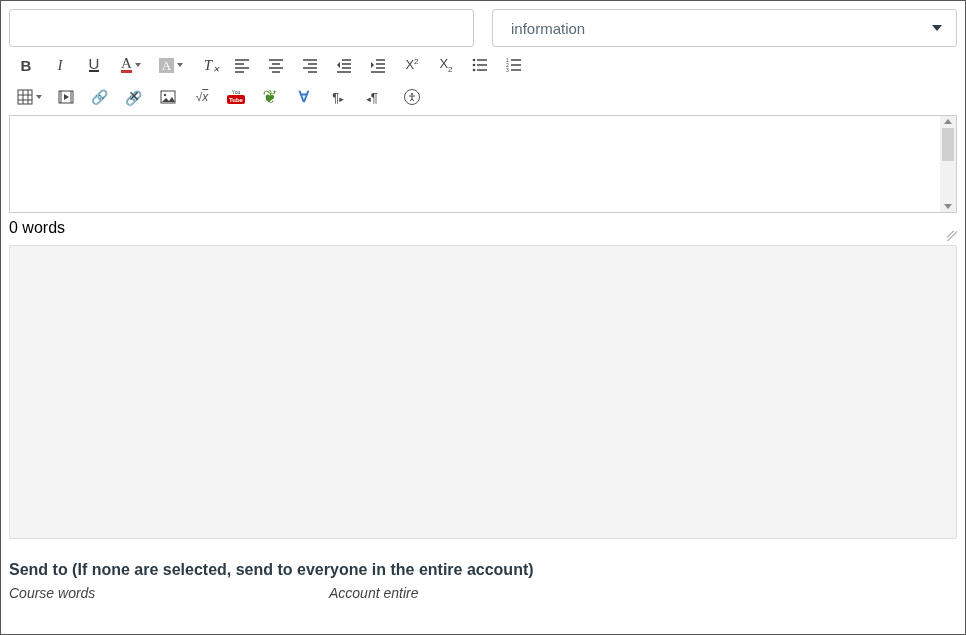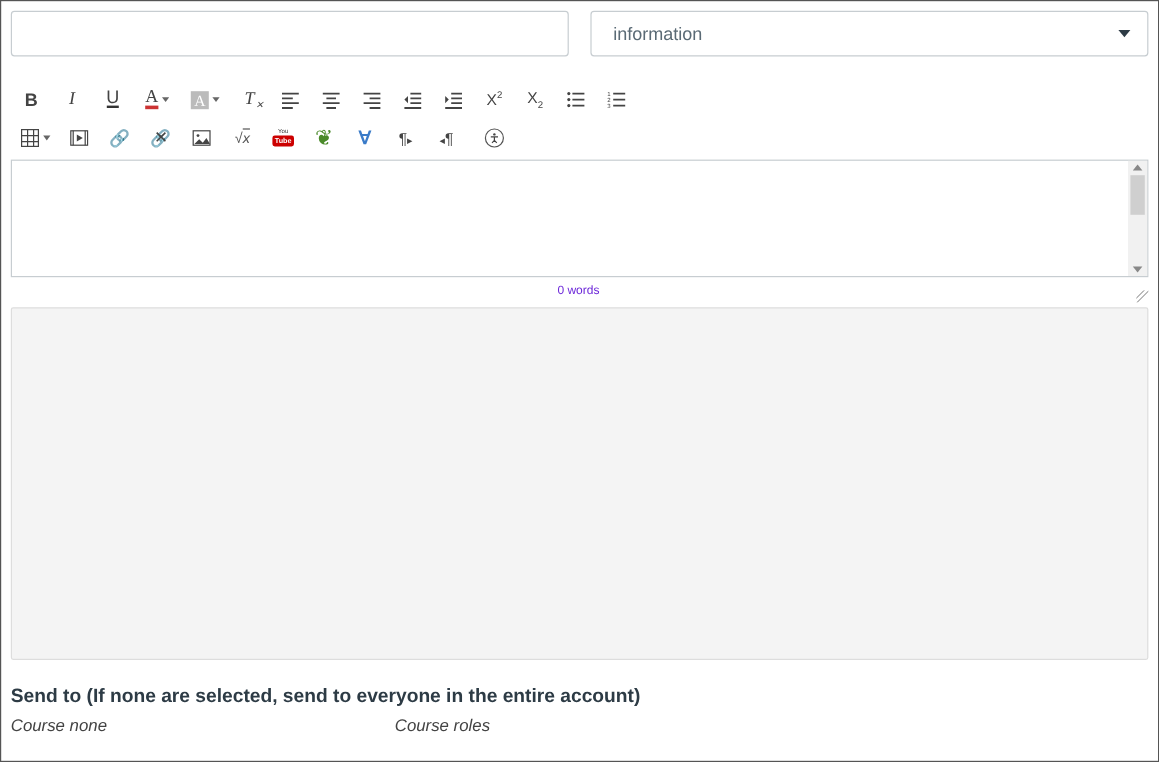--- a/index.html
+++ b/index.html
@@ -10,21 +10,20 @@
     color: #2d3b45;
     width: 966px;
     height: 635px;
     border: 1px solid #555;
     padding: 8px;
     background: #fff;
   }
   .top-row {
     display: flex;
     gap: 18px;
-    margin-bottom: 18px;
   }
   .subject-input {
     flex: 1 1 48%;
     height: 38px;
     border: 1px solid #c7cdd1;
     border-radius: 3px;
     padding: 6px 10px;
     font-size: 15px;
     color: #2d3b45;
     background: #fff;
@@ -121,23 +120,23 @@
   }
   .scroll-arrow.up { border-bottom: 5px solid #888; }
   .scroll-arrow.down { border-top: 5px solid #888; }
   .scroll-thumb {
     width: 12px;
     flex: 1;
     background: #cfcfcf;
     margin: 1px 0 40px 0;
   }
   .word-count {
-    text-align: center;
-    color: #6d28d9;
-    font-size: 10px;
+    text-align: left;
+    color: #000000;
+    font-size: 16px;
     padding: 6px 2px 2px 0;
     position: relative;
   }
   .resize-grip {
     position: absolute;
     right: 0; bottom: -2px;
     width: 10px; height: 10px;
     background:
       linear-gradient(135deg, transparent 4px, #bbb 4px, #bbb 5px, transparent 5px),
       linear-gradient(135deg, transparent 7px, #bbb 7px, #bbb 8px, transparent 8px);
@@ -335,15 +334,15 @@
 
 <div class="word-count">
   <span>0 words</span>
   <span class="resize-grip"></span>
 </div>
 
 <div class="attach-area"></div>
 
 <div class="send-to-heading">Send to (If none are selected, send to everyone in the entire account)</div>
 <div class="roles-row">
-  <div class="roles-col-label">Course none</div>
-  <div class="roles-col-label">Course roles</div>
+  <div class="roles-col-label">Course words</div>
+  <div class="roles-col-label">Account entire</div>
 </div>
 
 </body></html>

